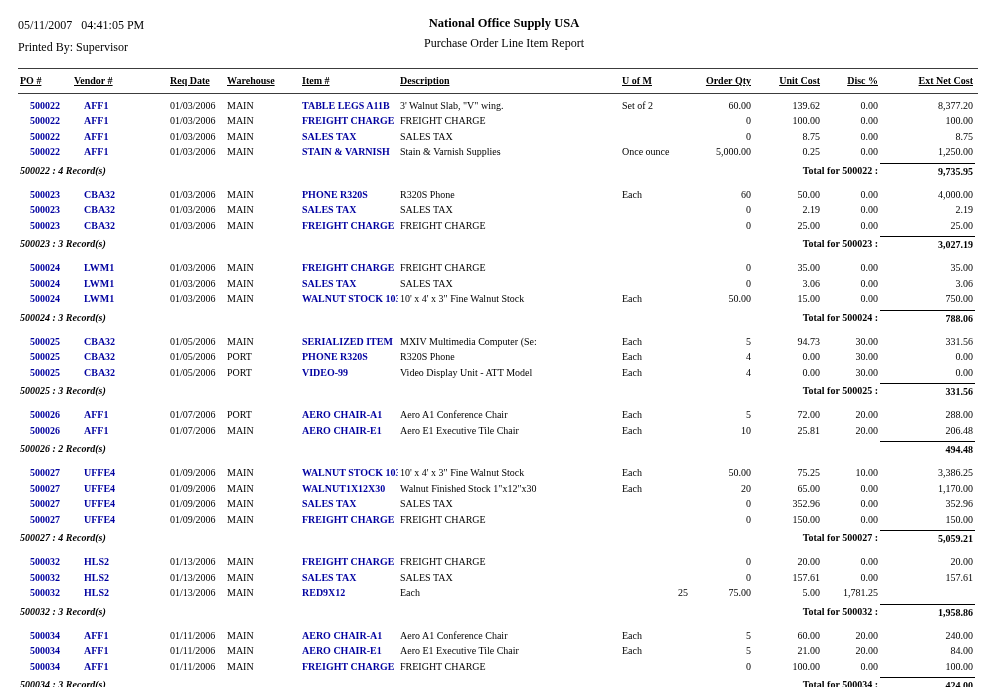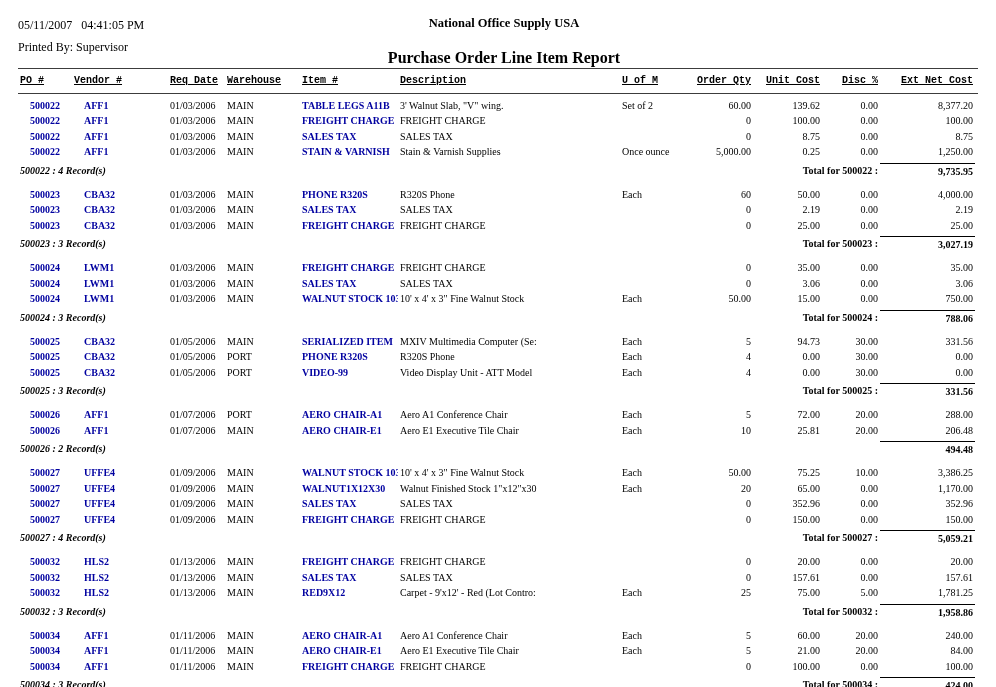--- a/index.html
+++ b/index.html
@@ -10,36 +10,36 @@
     color:#000;
   }
   .page { position:relative; padding:12px 18px 0 18px; width:996px; }
 
   
   .rpt-header { position:relative; height:56px; }
   .hleft { position:absolute; left:0; top:6px; font-size:12px; }
   .hleft .line2 { margin-top:7px; }
   .hcenter { position:absolute; left:12px; right:0; top:4px; text-align:center; }
   .company { font-weight:bold; font-size:12.5px; }
-  .title { font-weight:bold; font-size:16px; margin-top:18px; }
+  .title { font-weight:normal; font-size:12px; margin-top:5px; }
 
   .hr { border-top:1px solid #3c3c3c; }
 
   
   .grid {
     display:grid;
     grid-template-columns:54px 96px 57px 75px 98px 222px 70px 63px 69px 58px 95px;
     width:957px;
   }
   .cell {
     font-size:10px; line-height:15.5px; padding:0 2px;
     white-space:nowrap; overflow:hidden;
   }
   .num { text-align:right; }
-  .colhead { margin:4px 0 4px 0;font-family:Liberation Mono, monospace; }
+  .colhead { margin:4px 0 4px 0; }
   .hlabel { font-weight:bold; text-decoration:underline; }
   .colhead .num { text-align:right; }
 
   .body { margin-top:4px; }
 
   .link { color:var(--link,#0000A0); font-weight:bold; cursor:pointer; }
   .row .c0 { padding-left:12px; }
   .row .c1 { padding-left:12px; }
 
   .gfooter { margin-top:3px; margin-bottom:8px; }
@@ -399,21 +399,20 @@
           <div class="cell c8 num">157.61</div>
           <div class="cell c9 num">0.00</div>
           <div class="cell c10 num">157.61</div>
         </div>
         <div class="grid row">
           <div class="cell c0 link">500032</div>
           <div class="cell c1 link">HLS2</div>
           <div class="cell c2">01/13/2006</div>
           <div class="cell c3">MAIN</div>
           <div class="cell c4 link">RED9X12</div>
-          <div class="cell c5">Carpet - 9'x12' - Red (Lot Contro:</div>
           <div class="cell c6">Each</div>
           <div class="cell c7 num">25</div>
           <div class="cell c8 num">75.00</div>
           <div class="cell c9 num">5.00</div>
           <div class="cell c10 num">1,781.25</div>
         </div>
         <div class="grid gfooter">
           <div class="cell rec">500032 : 3 Record(s)</div>
           <div class="cell tlabel">Total for 500032 :</div>
           <div class="cell tvalue">1,958.86</div>

